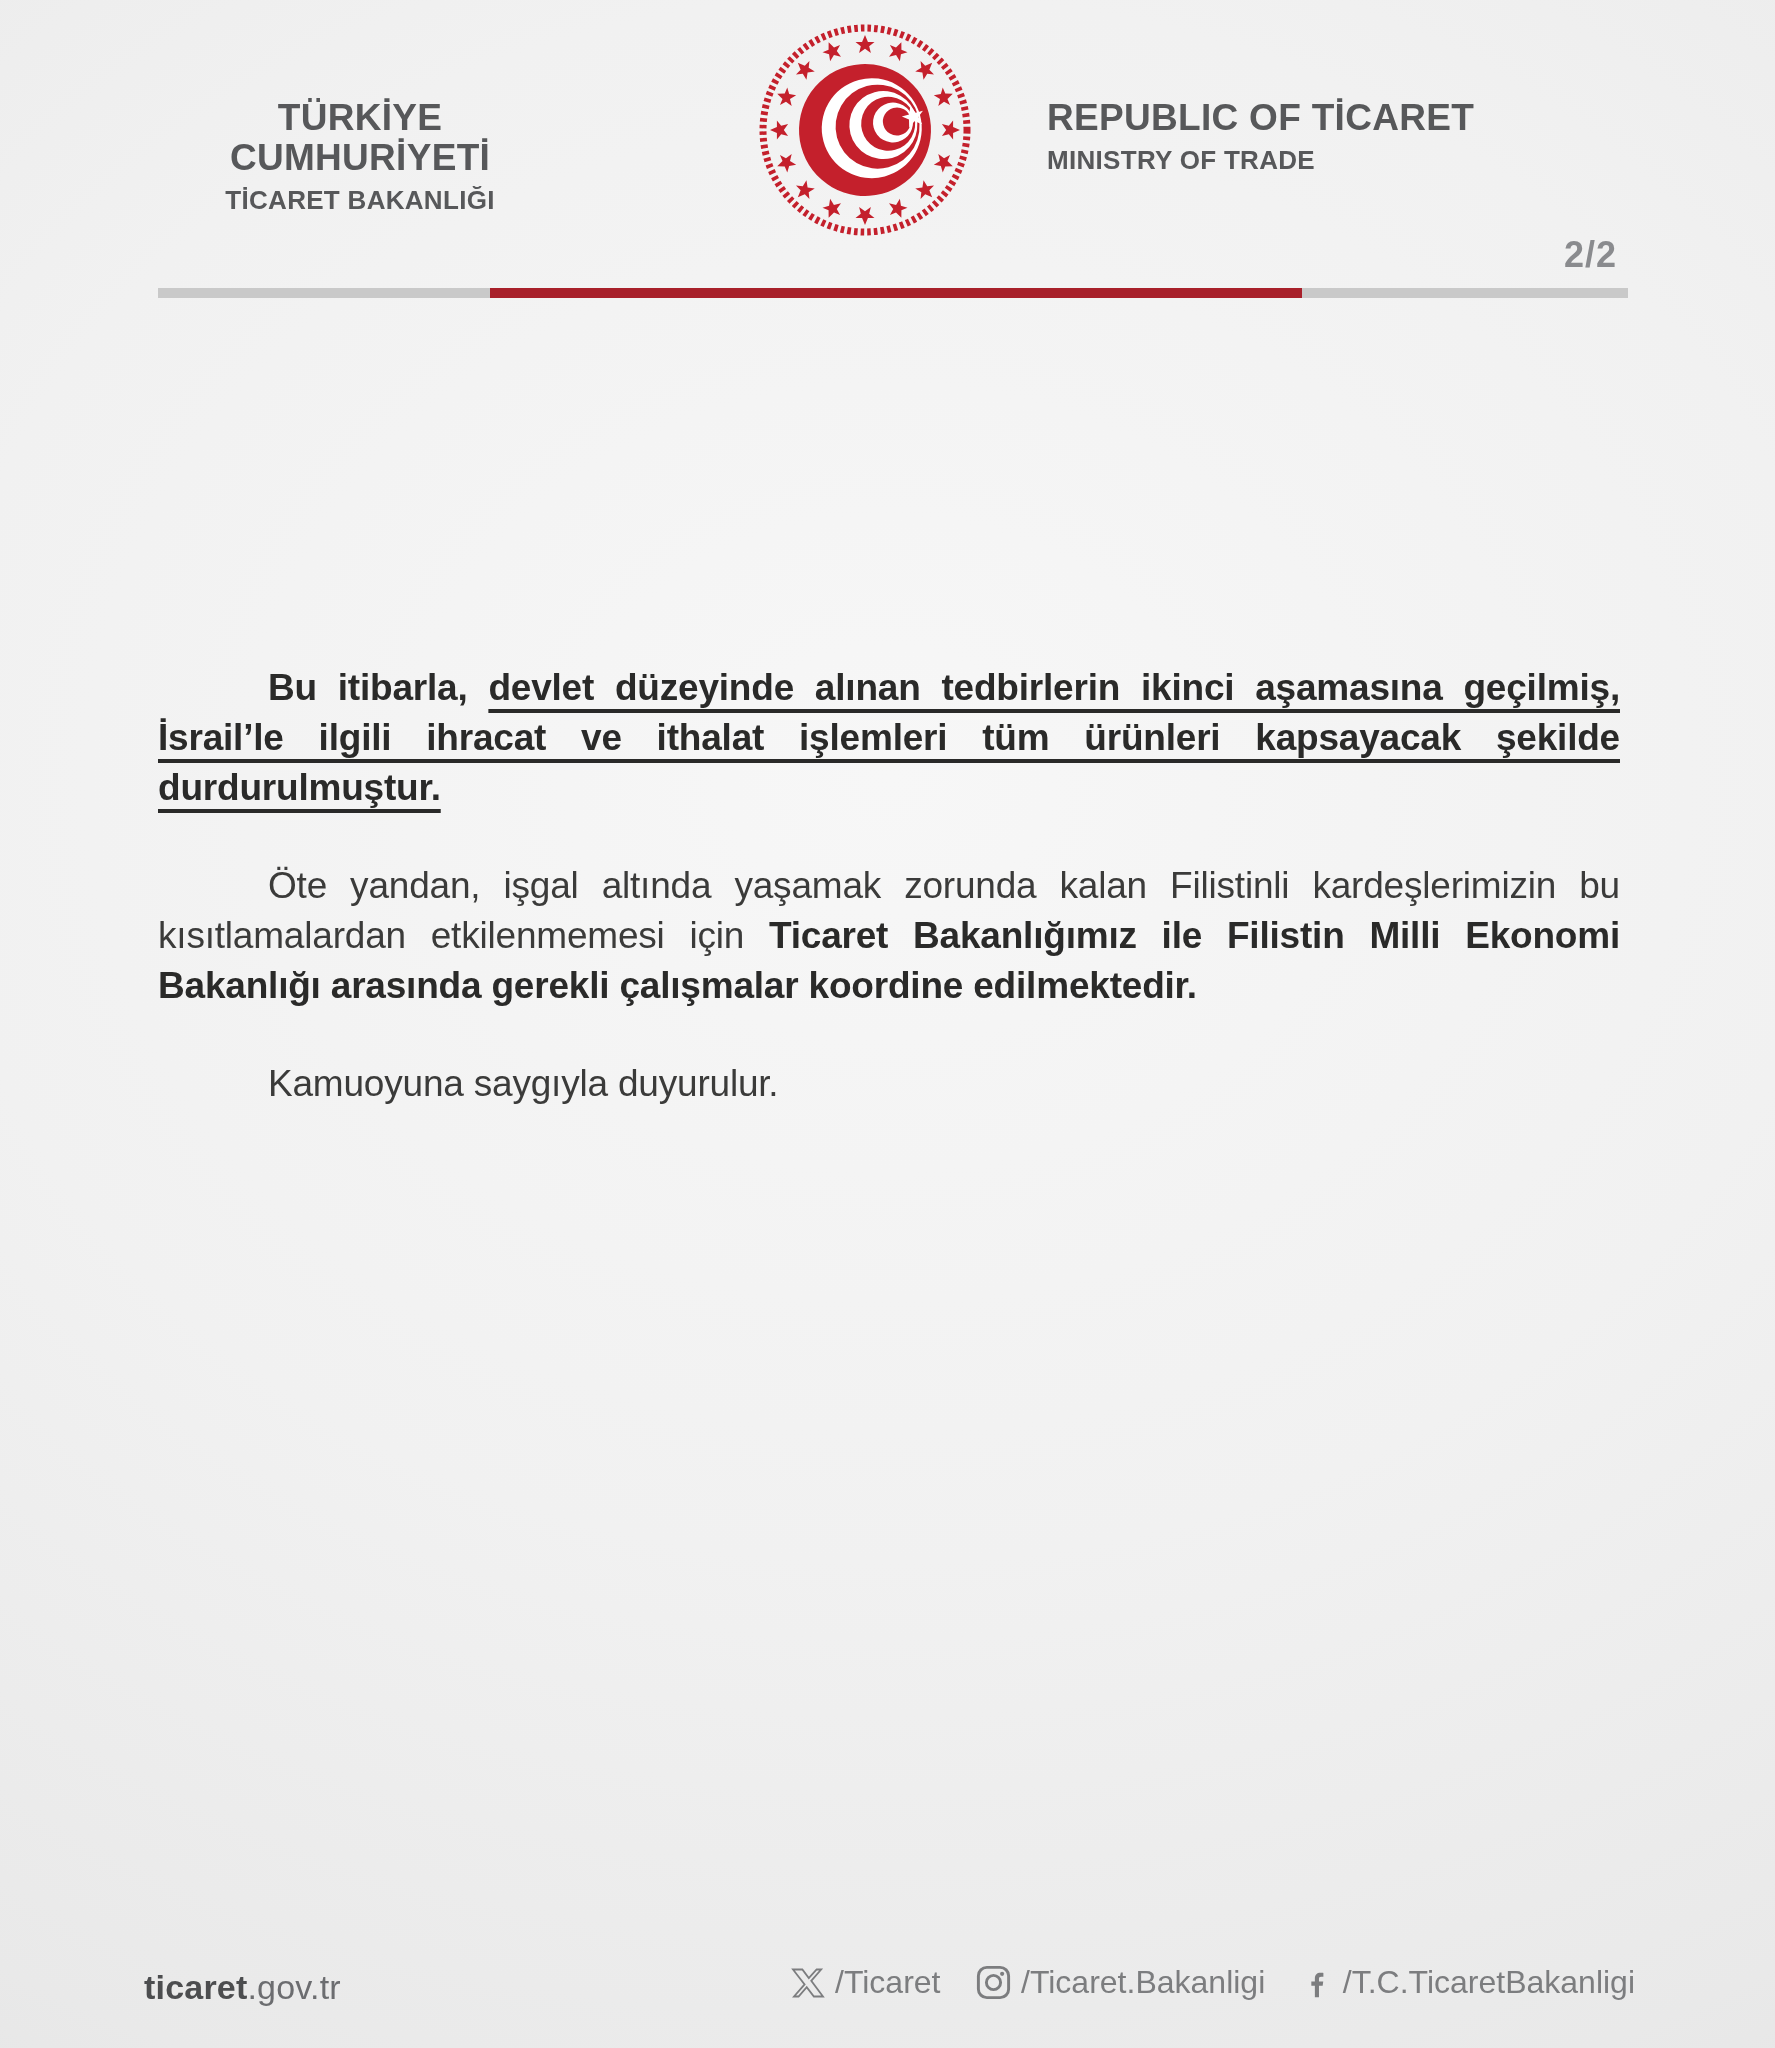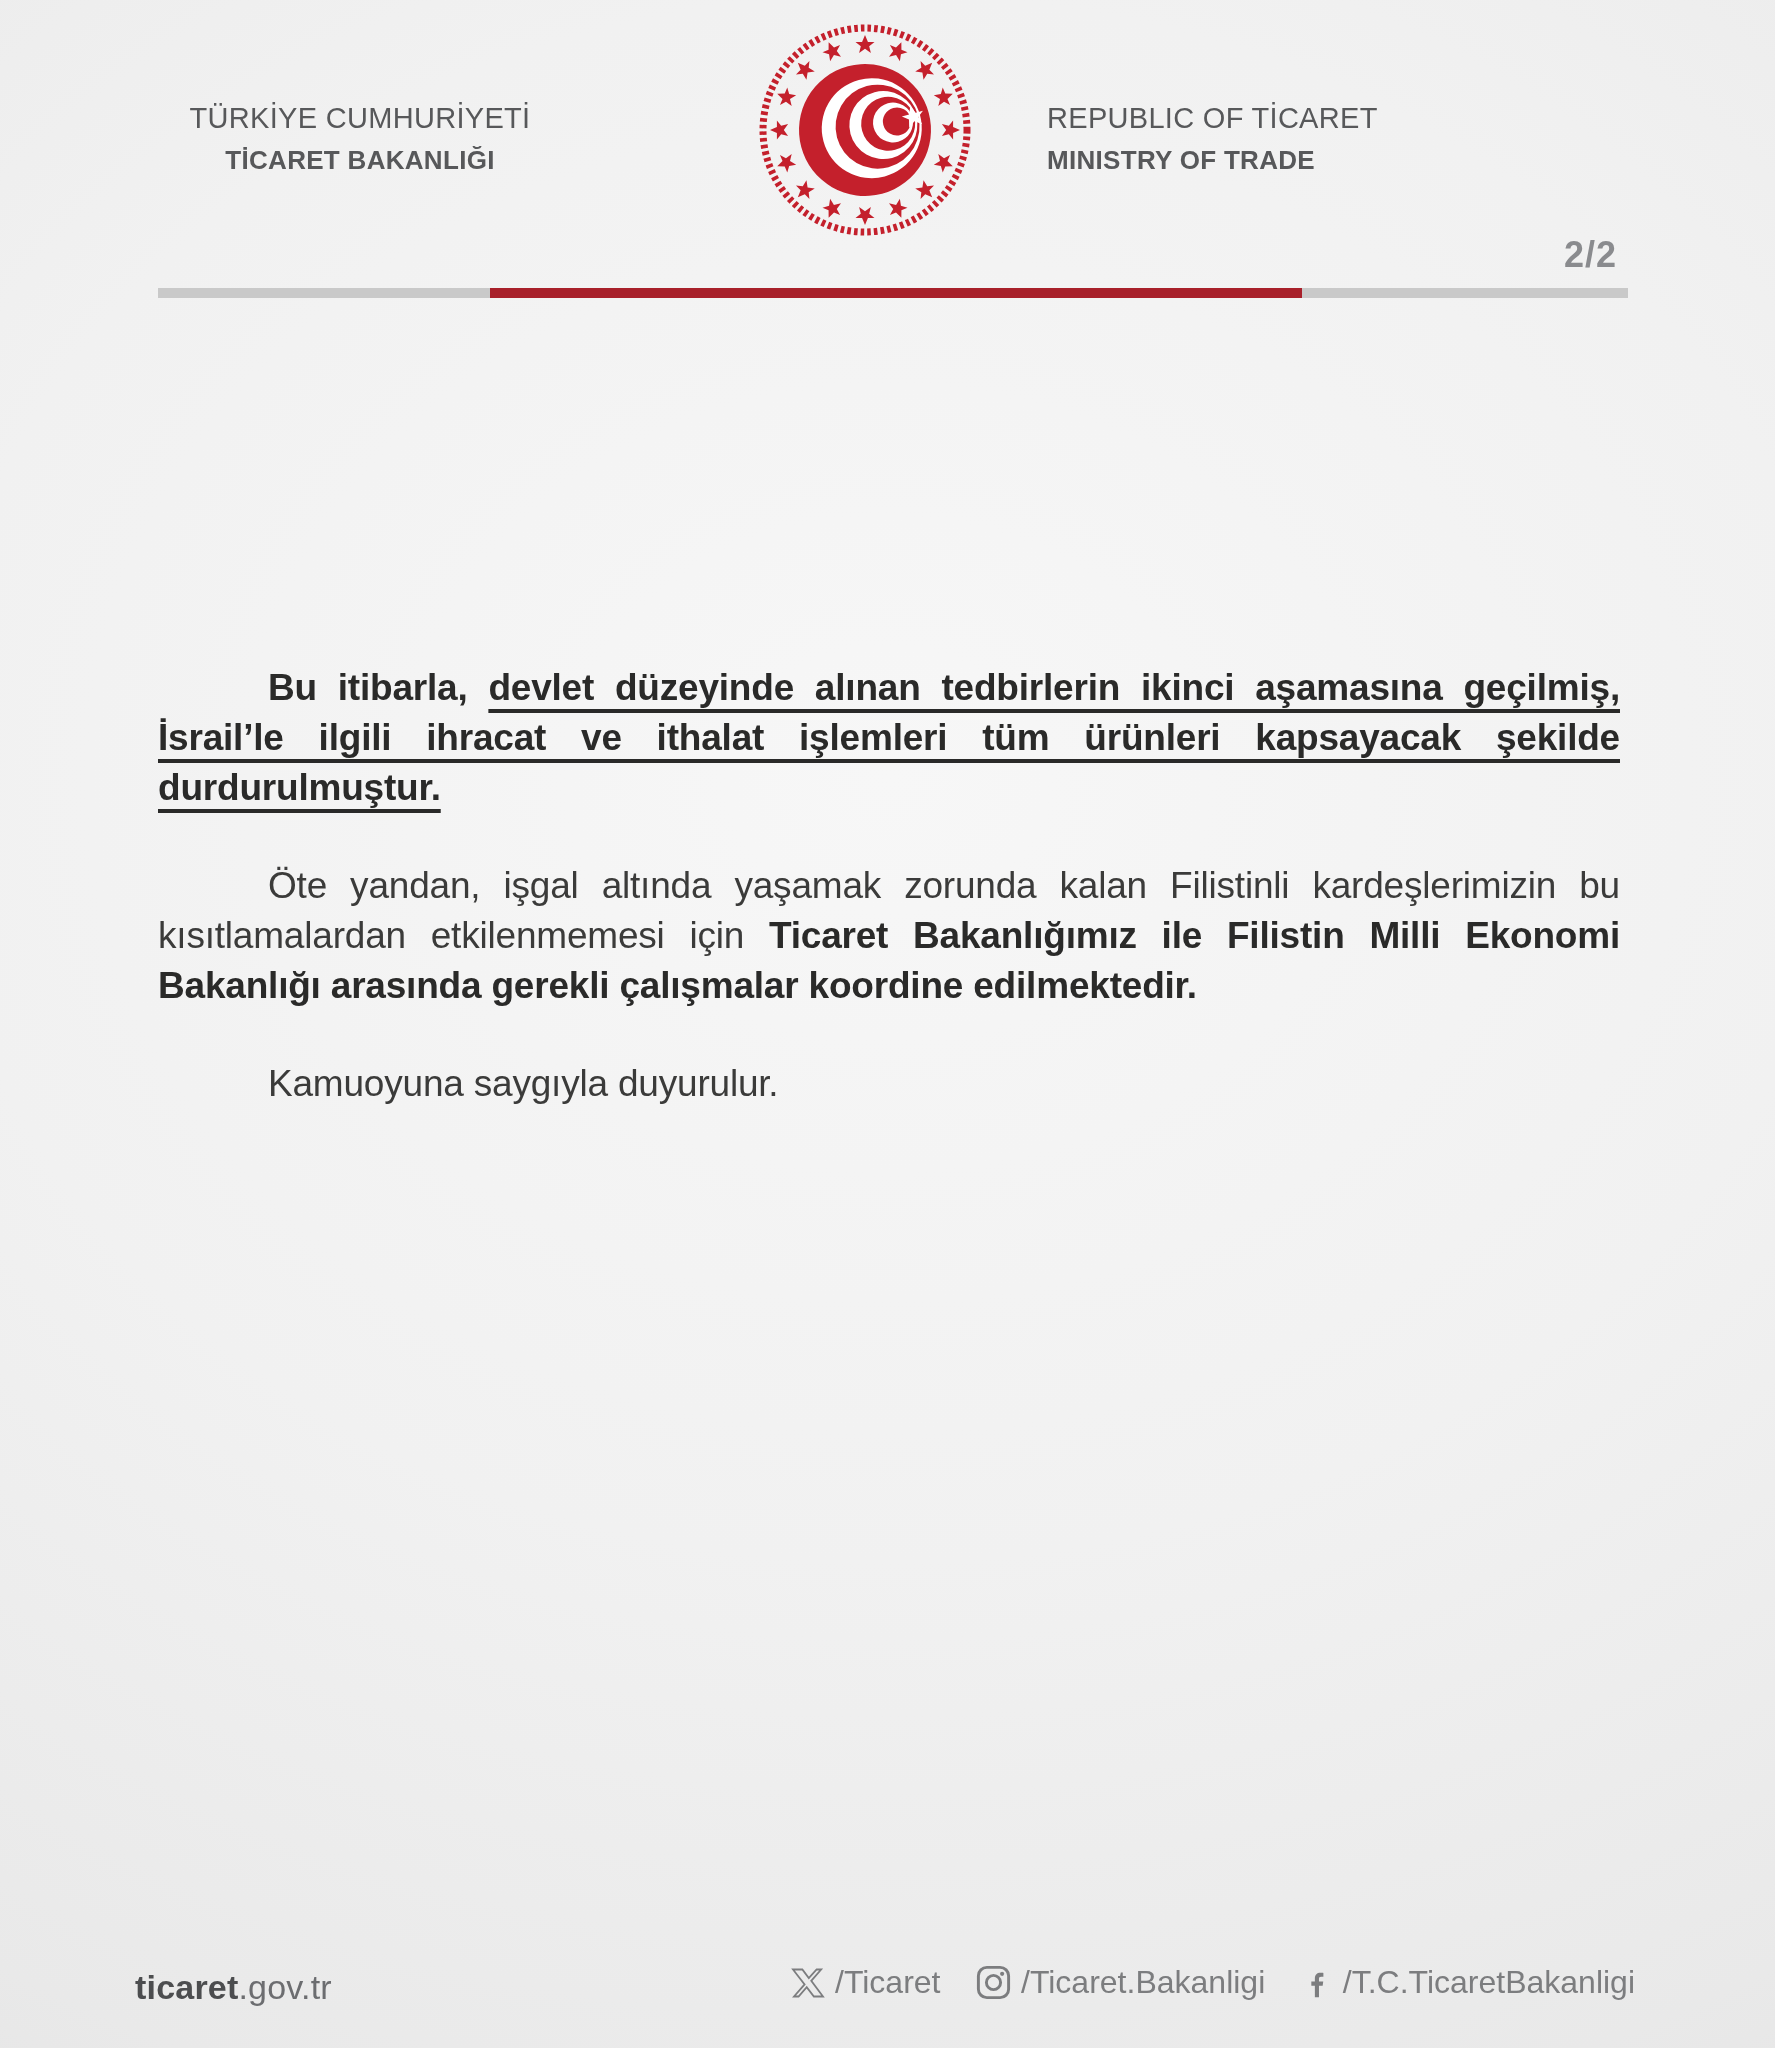--- a/index.html
+++ b/index.html
@@ -21,21 +21,21 @@
   }
   
   .header-left{
     position:absolute; left:170px; top:98px; width:380px;
     text-align:center; color:var(--header-gray);
   }
   .header-right{
     position:absolute; left:1047px; top:98px; width:480px;
     text-align:left; color:var(--header-gray);
   }
-  .h-line1{font-size:29px; letter-spacing:.3px; line-height:40px; font-weight:400;}
+  .h-line1{font-size:37px; letter-spacing:.3px; line-height:40px; font-weight:700;}
   .h-line2{font-size:26px; letter-spacing:.3px; line-height:44px; font-weight:700;}
   .logo{
     position:absolute; left:755px; top:20px; width:220px; height:220px;
     color:var(--logo-red);
   }
   .logo svg{width:100%;height:100%;display:block;}
   
   .page-num{
     position:absolute; right:158px; top:234px;
     font-size:36px; font-weight:700; color:#8a8b8e; letter-spacing:1px;
@@ -58,21 +58,21 @@
   .content p{text-indent:110px; margin-bottom:48px;margin-top:15px;}
   .para-strong{font-weight:700; color:var(--body-bold);}
   .bold{font-weight:700; color:var(--body-bold);}
   .underline{
     text-decoration:underline;
     text-decoration-thickness:4px;
     text-underline-offset:9px;
   }
   
   .site{
-    position:absolute; left:135px; top:1968px;
+    position:absolute; left:144px; top:1968px;
     font-size:34px; color:#6c6d70; letter-spacing:.2px;
   }
   .site .site-bold{font-weight:700; color:#4c4d4f;}
   .socials{
     position:absolute; left:790px; right:140px; top:1964px;
     display:flex; justify-content:space-between; align-items:center;
     color:var(--footer-gray); font-size:32px;
   }
   .social{display:flex; align-items:center; gap:9px; white-space:nowrap;}
   .social svg{display:block;}

